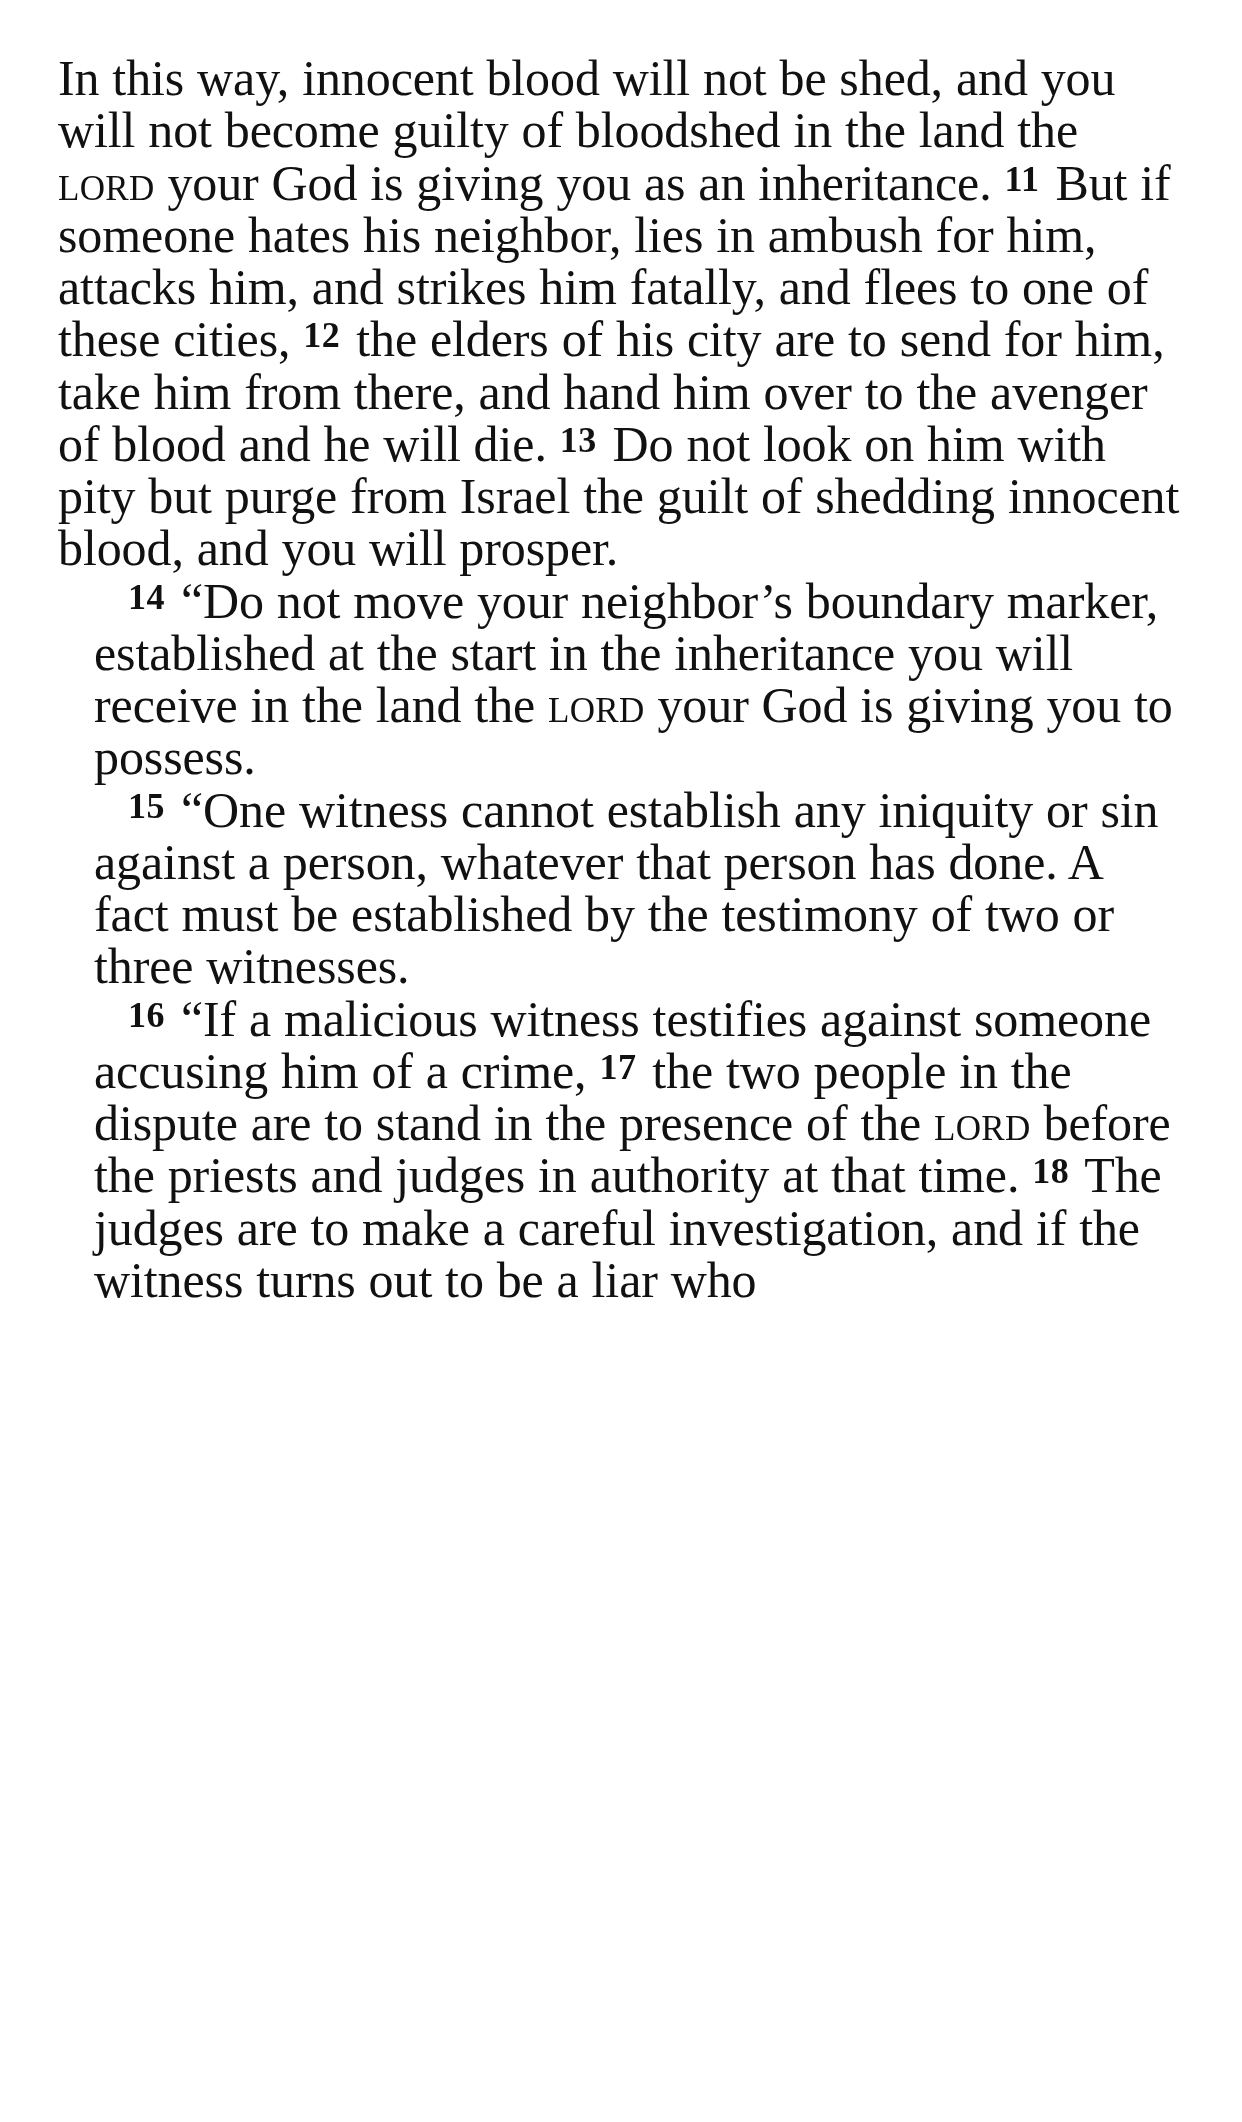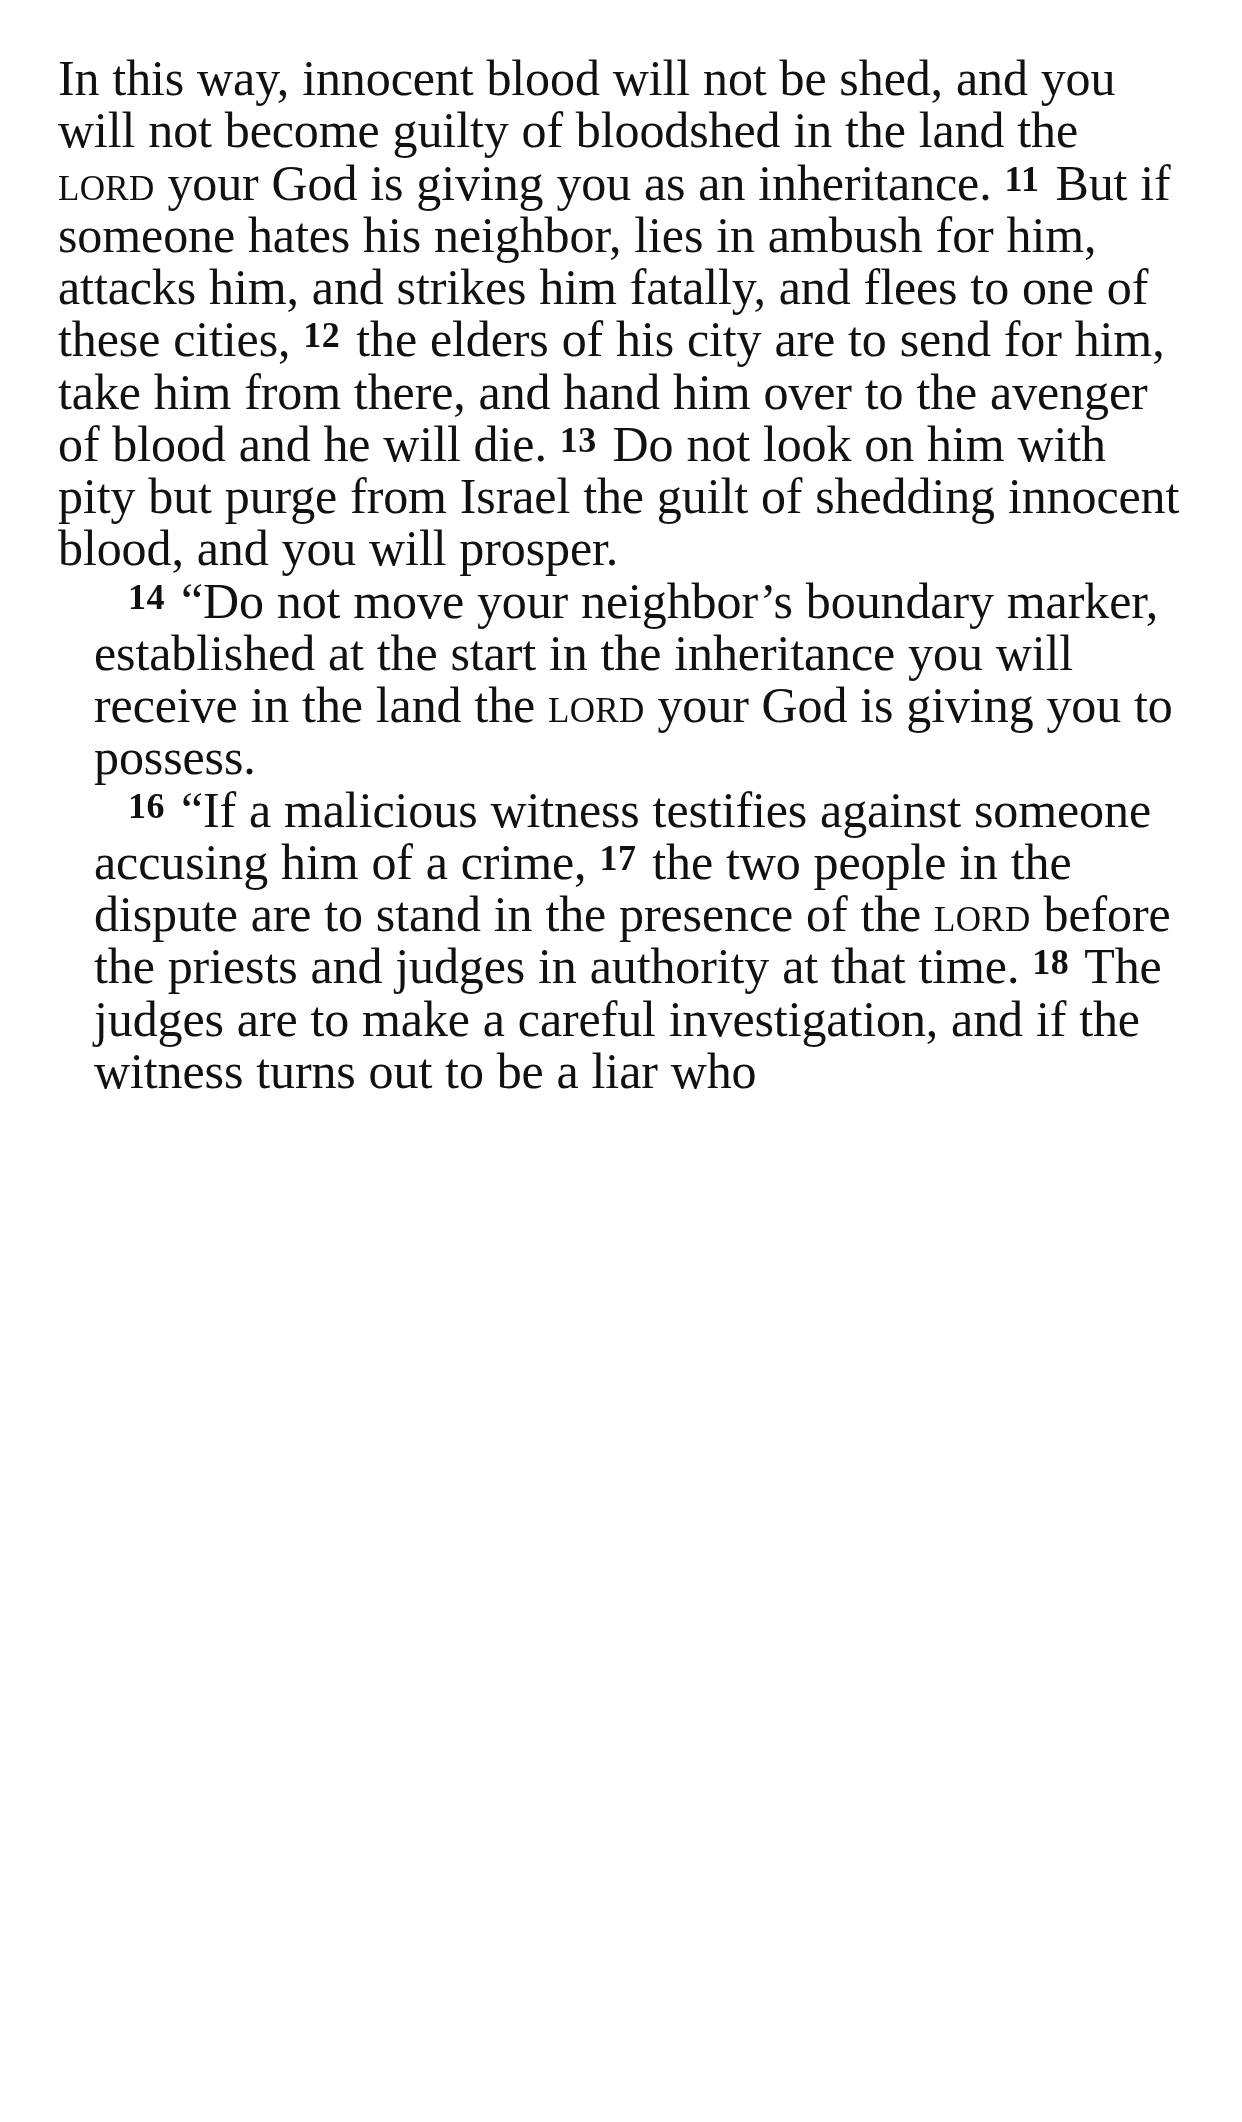--- a/index.html
+++ b/index.html
@@ -53,15 +53,16 @@
     text-transform: uppercase;
   }
 </style>
 </head>
 <body>
 
 <div class="page">
   <div class="reader-text" id="reader-text">
       <p class="para"><span>In this way, innocent blood will not be shed, and you will not become guilty of bloodshed in the land the </span><span class="divine-name">Lord</span><span> your God is giving you as an inheritance. </span><span class="vnum">11</span><span> But if someone hates his neighbor, lies in ambush for him, attacks him, and strikes him fatally, and flees to one of these cities, </span><span class="vnum">12</span><span> the elders of his city are to send for him, take him from there, and hand him over to the avenger of blood and he will die. </span><span class="vnum">13</span><span> Do not look on him with pity but purge from Israel the guilt of shedding innocent blood, and you will prosper.</span></p>
       <p class="para indented"><span class="vnum">14</span><span> “Do not move your neighbor’s boundary marker, established at the start in the inheritance you will receive in the land the </span><span class="divine-name">Lord</span><span> your God is giving you to possess.</span></p>
+      <p class="para indented"><span class="vnum">15</span><span> “One witness cannot establish any iniquity or sin against a person, whatever that person has done. A fact must be established by the testimony of two or three witnesses.</span></p>
       <p class="para indented"><span class="vnum">16</span><span> “If a malicious witness testifies against someone accusing him of a crime, </span><span class="vnum">17</span><span> the two people in the dispute are to stand in the presence of the </span><span class="divine-name">Lord</span><span> before the priests and judges in authority at that time. </span><span class="vnum">18</span><span> The judges are to make a careful investigation, and if the witness turns out to be a liar who</span></p>
     </div>
 </div>
 
 </body></html>

